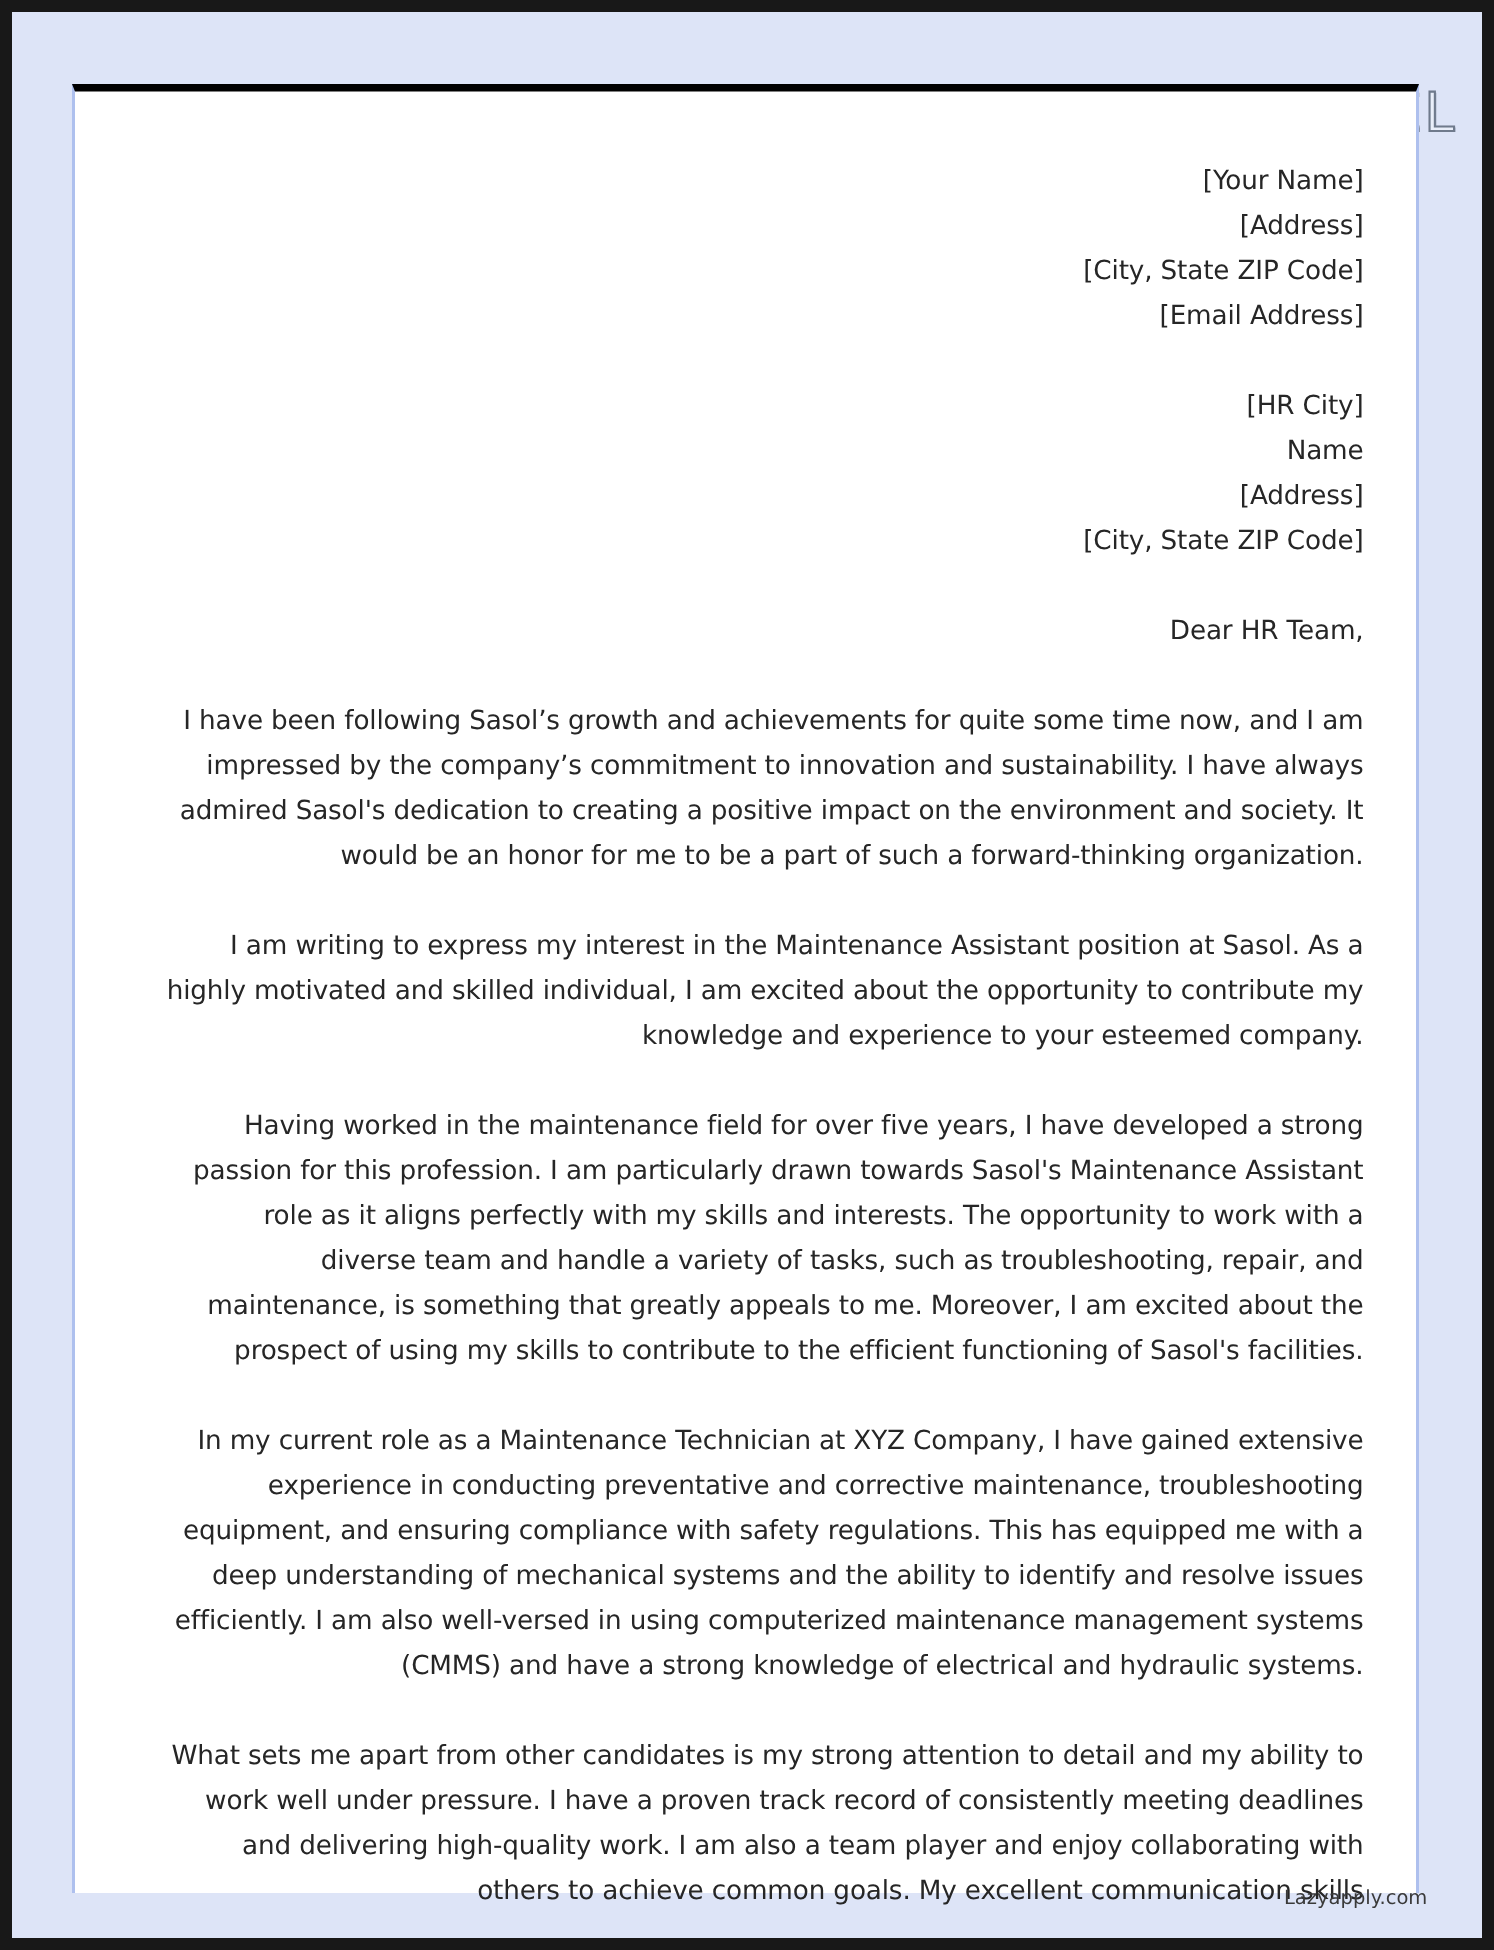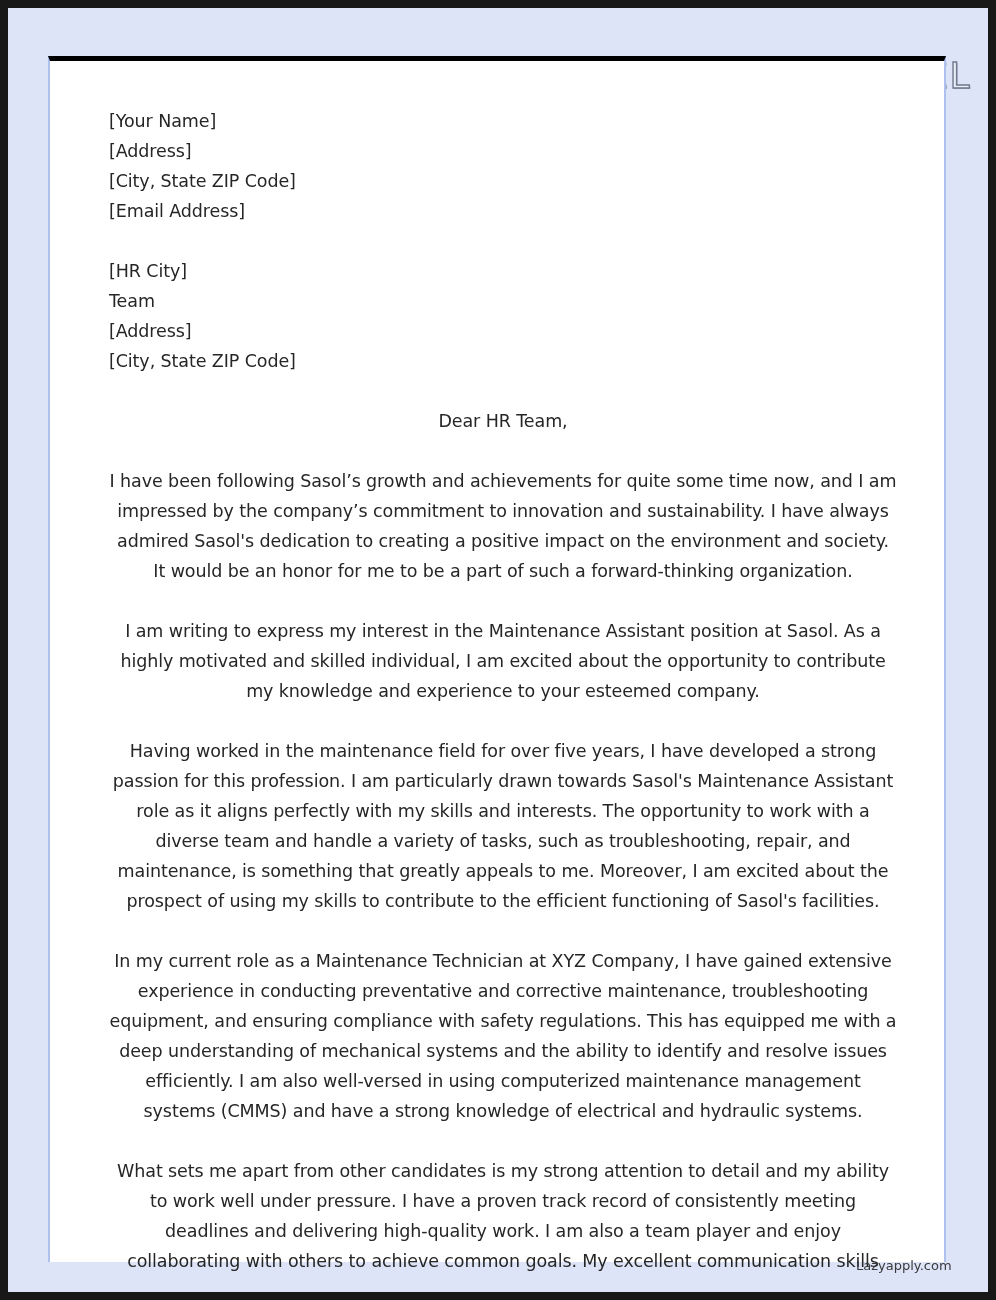--- a/index.html
+++ b/index.html
@@ -82,26 +82,27 @@
 
   .block {
     margin: 0 0 30px 0;
     padding: 0;
   }
   .block:last-child { margin-bottom: 0; }
 
   .line {
     display: block;
     white-space: pre-wrap;
+    text-align: right;
   }
 
   .para {
-    margin: 0 12px 30px 0;
+    margin: 0 0 30px 0;
     padding: 0;
-    text-align: center;
+    text-align: right;
   }
 
   
   .watermark {
     position: absolute;
     left: 806px;
     top: 1197px;
     font-family: "DejaVu Sans", sans-serif;
     font-size: 13px;
     color: #3a3a3a;
@@ -122,21 +123,21 @@
 
         <div class="block">
           <span class="line">[Your Name]</span>
           <span class="line">[Address]</span>
           <span class="line">[City, State ZIP Code]</span>
           <span class="line">[Email Address]</span>
         </div>
 
         <div class="block">
           <span class="line">[HR City]</span>
-          <span class="line">Team</span>
+          <span class="line">Name</span>
           <span class="line">[Address]</span>
           <span class="line">[City, State ZIP Code]</span>
         </div>
 
         <p class="para">Dear HR Team,</p>
 
         <p class="para">I have been following Sasol’s growth and achievements for quite some time now, and I am impressed by the company’s commitment to innovation and sustainability. I have always admired Sasol's dedication to creating a positive impact on the environment and society. It would be an honor for me to be a part of such a forward-thinking organization.</p>
         <p class="para">I am writing to express my interest in the Maintenance Assistant position at Sasol. As a highly motivated and skilled individual, I am excited about the opportunity to contribute my knowledge and experience to your esteemed company.</p>
         <p class="para">Having worked in the maintenance field for over five years, I have developed a strong passion for this profession. I am particularly drawn towards Sasol's Maintenance Assistant role as it aligns perfectly with my skills and interests. The opportunity to work with a diverse team and handle a variety of tasks, such as troubleshooting, repair, and maintenance, is something that greatly appeals to me. Moreover, I am excited about the prospect of using my skills to contribute to the efficient functioning of Sasol's facilities.</p>
         <p class="para">In my current role as a Maintenance Technician at XYZ Company, I have gained extensive experience in conducting preventative and corrective maintenance, troubleshooting equipment, and ensuring compliance with safety regulations. This has equipped me with a deep understanding of mechanical systems and the ability to identify and resolve issues efficiently. I am also well-versed in using computerized maintenance management systems (CMMS) and have a strong knowledge of electrical and hydraulic systems.</p>

